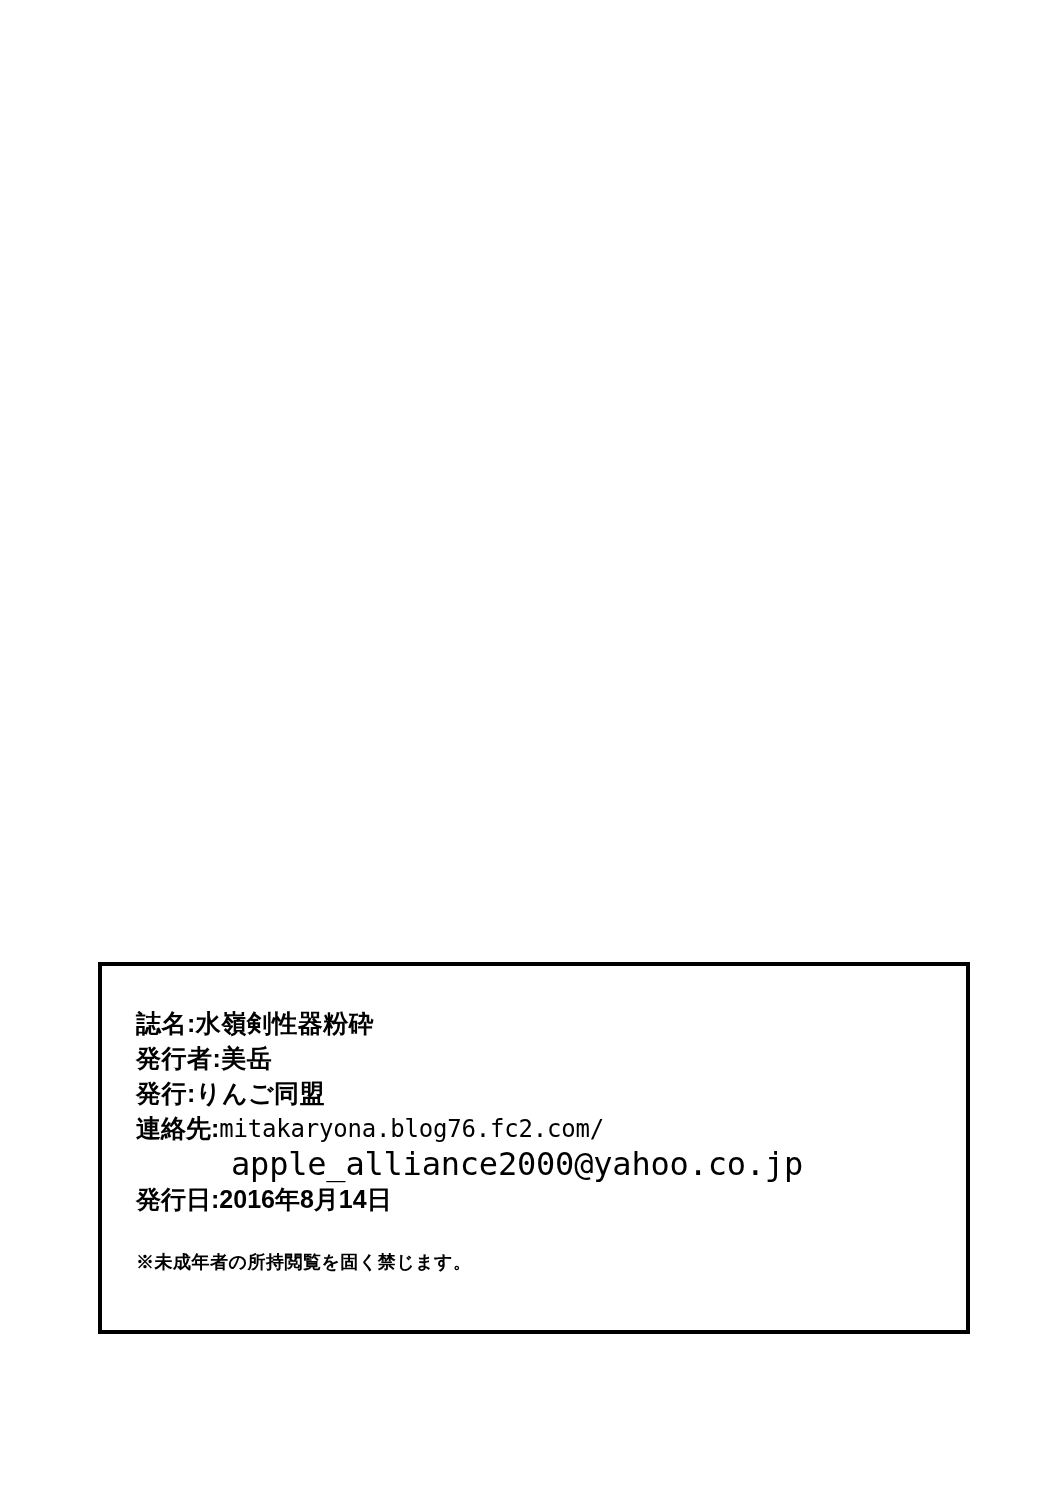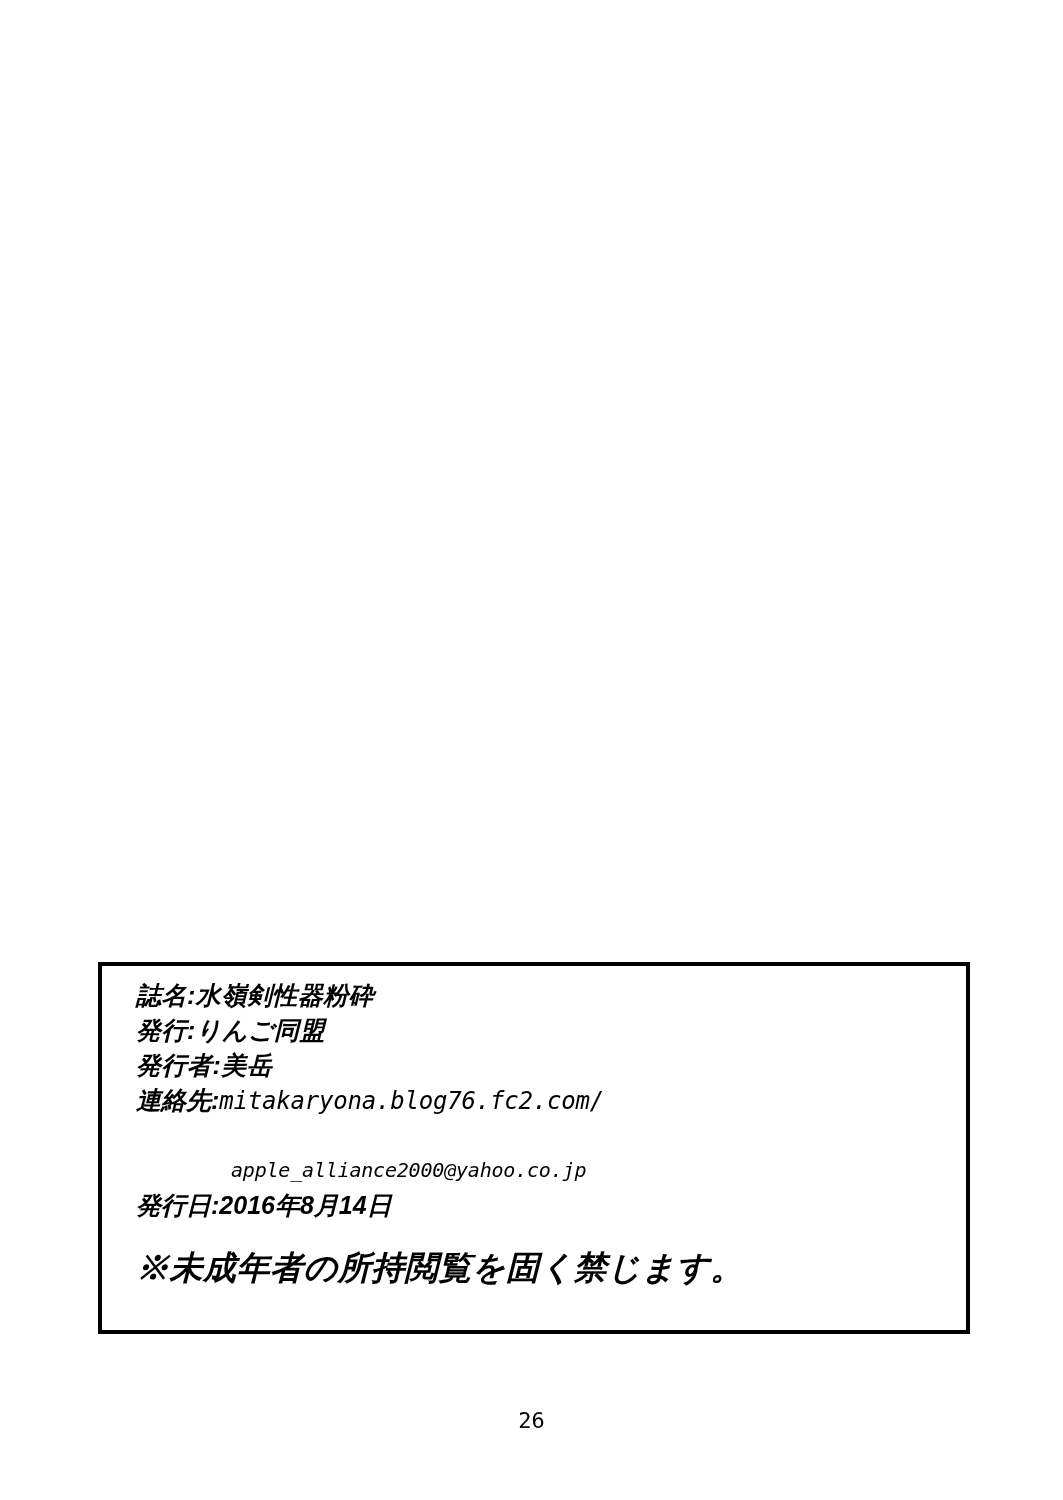--- a/index.html
+++ b/index.html
@@ -28,23 +28,22 @@
     top: 962px;
     width: 872px;
     height: 372px;
     border: 4px solid #000000;
     box-sizing: border-box;
     background: #ffffff;
   }
   .colophon-inner {
     position: absolute;
     left: 34px;
-    top: 12px;
+    top: 40px;
     right: 20px;
-    font-style: italic;
   }
   .line {
     font-size: 25px;
     line-height: 35px;
     white-space: pre;
     letter-spacing: 0.5px;
     font-weight: bold;
   }
   .mixed {
     font-size: 25px;
@@ -54,32 +53,31 @@
   }
   .mixed .m {
     font-family: "DejaVu Sans Mono", monospace;
     font-weight: normal;
     font-size: 24px;
     letter-spacing: -0.2px;
     margin-top: 10px;
   }
   .contact-cont {
     font-family: "DejaVu Sans Mono", monospace;
-    font-size: 20px;
+    font-size: 32px;
     line-height: 35px;
     white-space: pre;
     padding-left: 95px;
     letter-spacing: -0.2px;
-    margin-top: 34px;
   }
   .gap {
     height: 26px;
   }
   .notice {
-    font-size: 33px;
+    font-size: 18px;
     line-height: 38px;
     white-space: pre;
     font-weight: bold;
     letter-spacing: 0.5px;
   }
   .page-number {
     position: absolute;
     left: 0;
     top: 1408px;
     width: 1063px;
@@ -92,32 +90,31 @@
 </head>
 <body>
 
 <div class="page">
 
   <div class="colophon-box">
     <div class="colophon-inner">
 
       <div class="line">誌名:水嶺剣性器粉砕</div>
 
+      <div class="line">発行者:美岳</div>
+
       <div class="line">発行:りんご同盟</div>
-
-      <div class="line">発行者:美岳</div>
 
       <div class="mixed"><span>連絡先:</span><span class="m">mitakaryona.blog76.fc2.com/</span></div>
 
       <div class="contact-cont">apple_alliance2000@yahoo.co.jp</div>
 
       <div class="mixed"><span>発行日:</span><span>2016年8月14日</span></div>
 
       <div class="gap"></div>
 
       <div class="notice">※未成年者の所持閲覧を固く禁じます。</div>
 
     </div>
   </div>
 
-  <div class="page-number">26</div>
 
 </div>
 
 </body></html>

